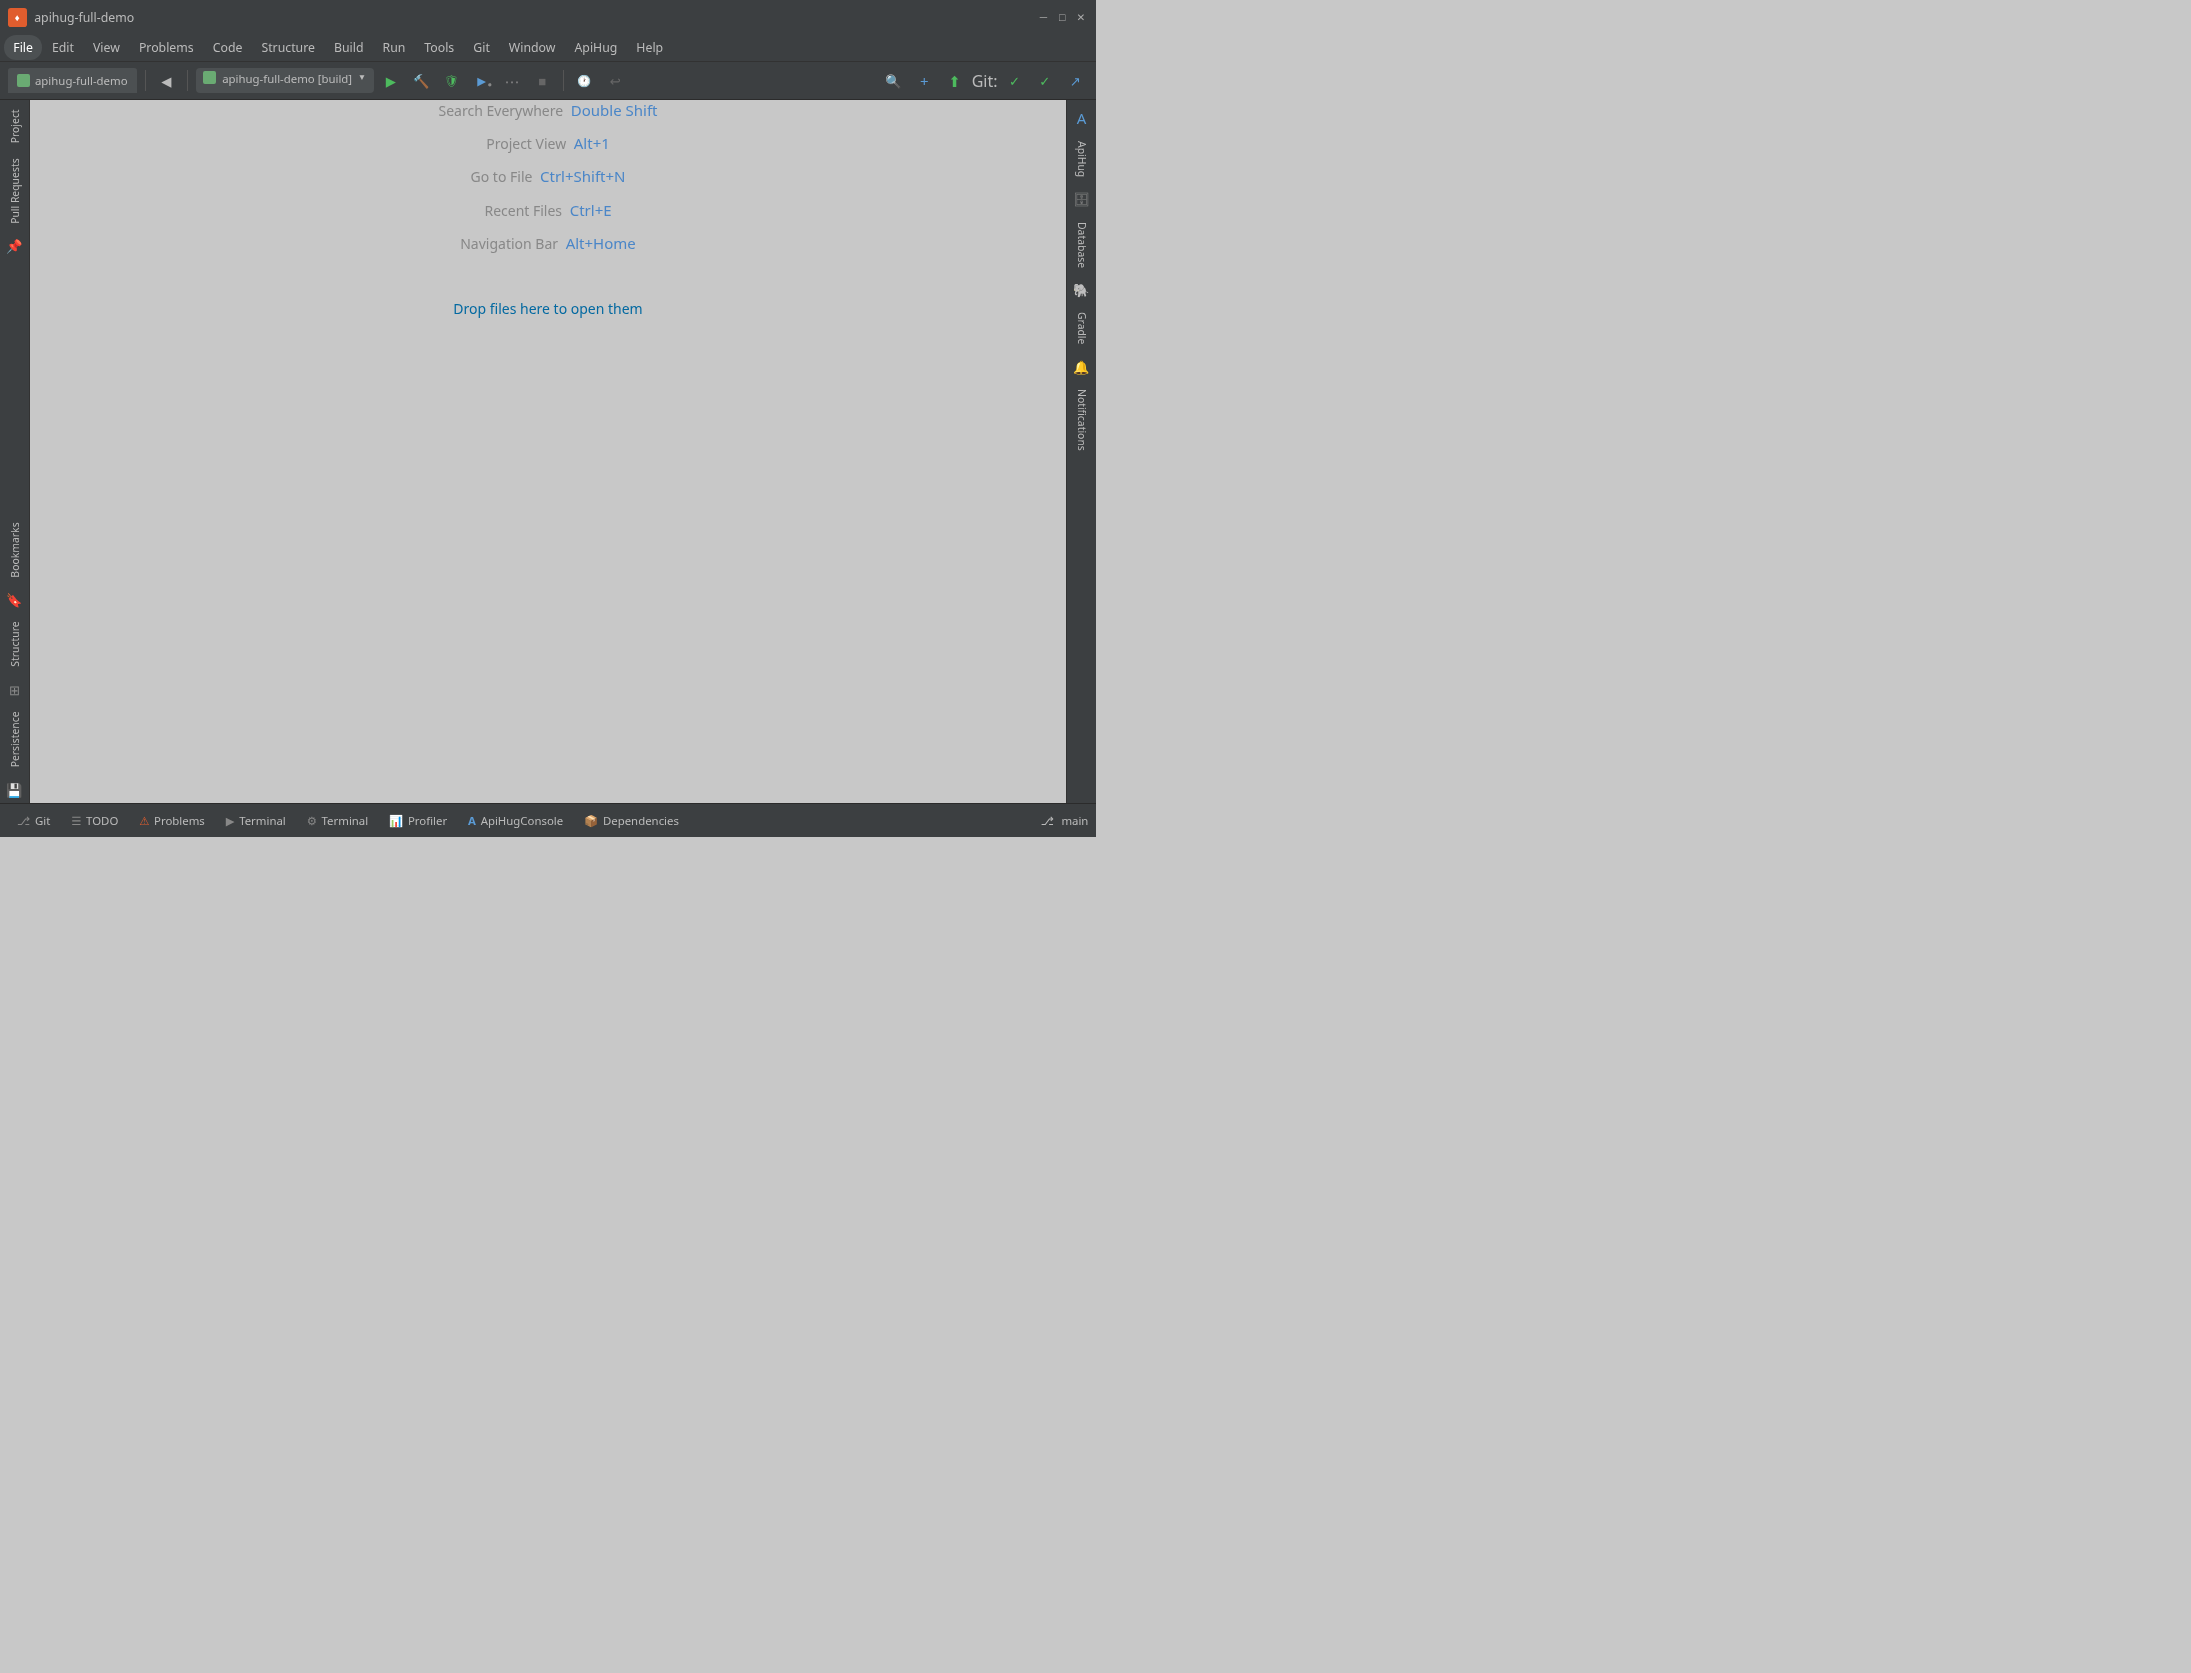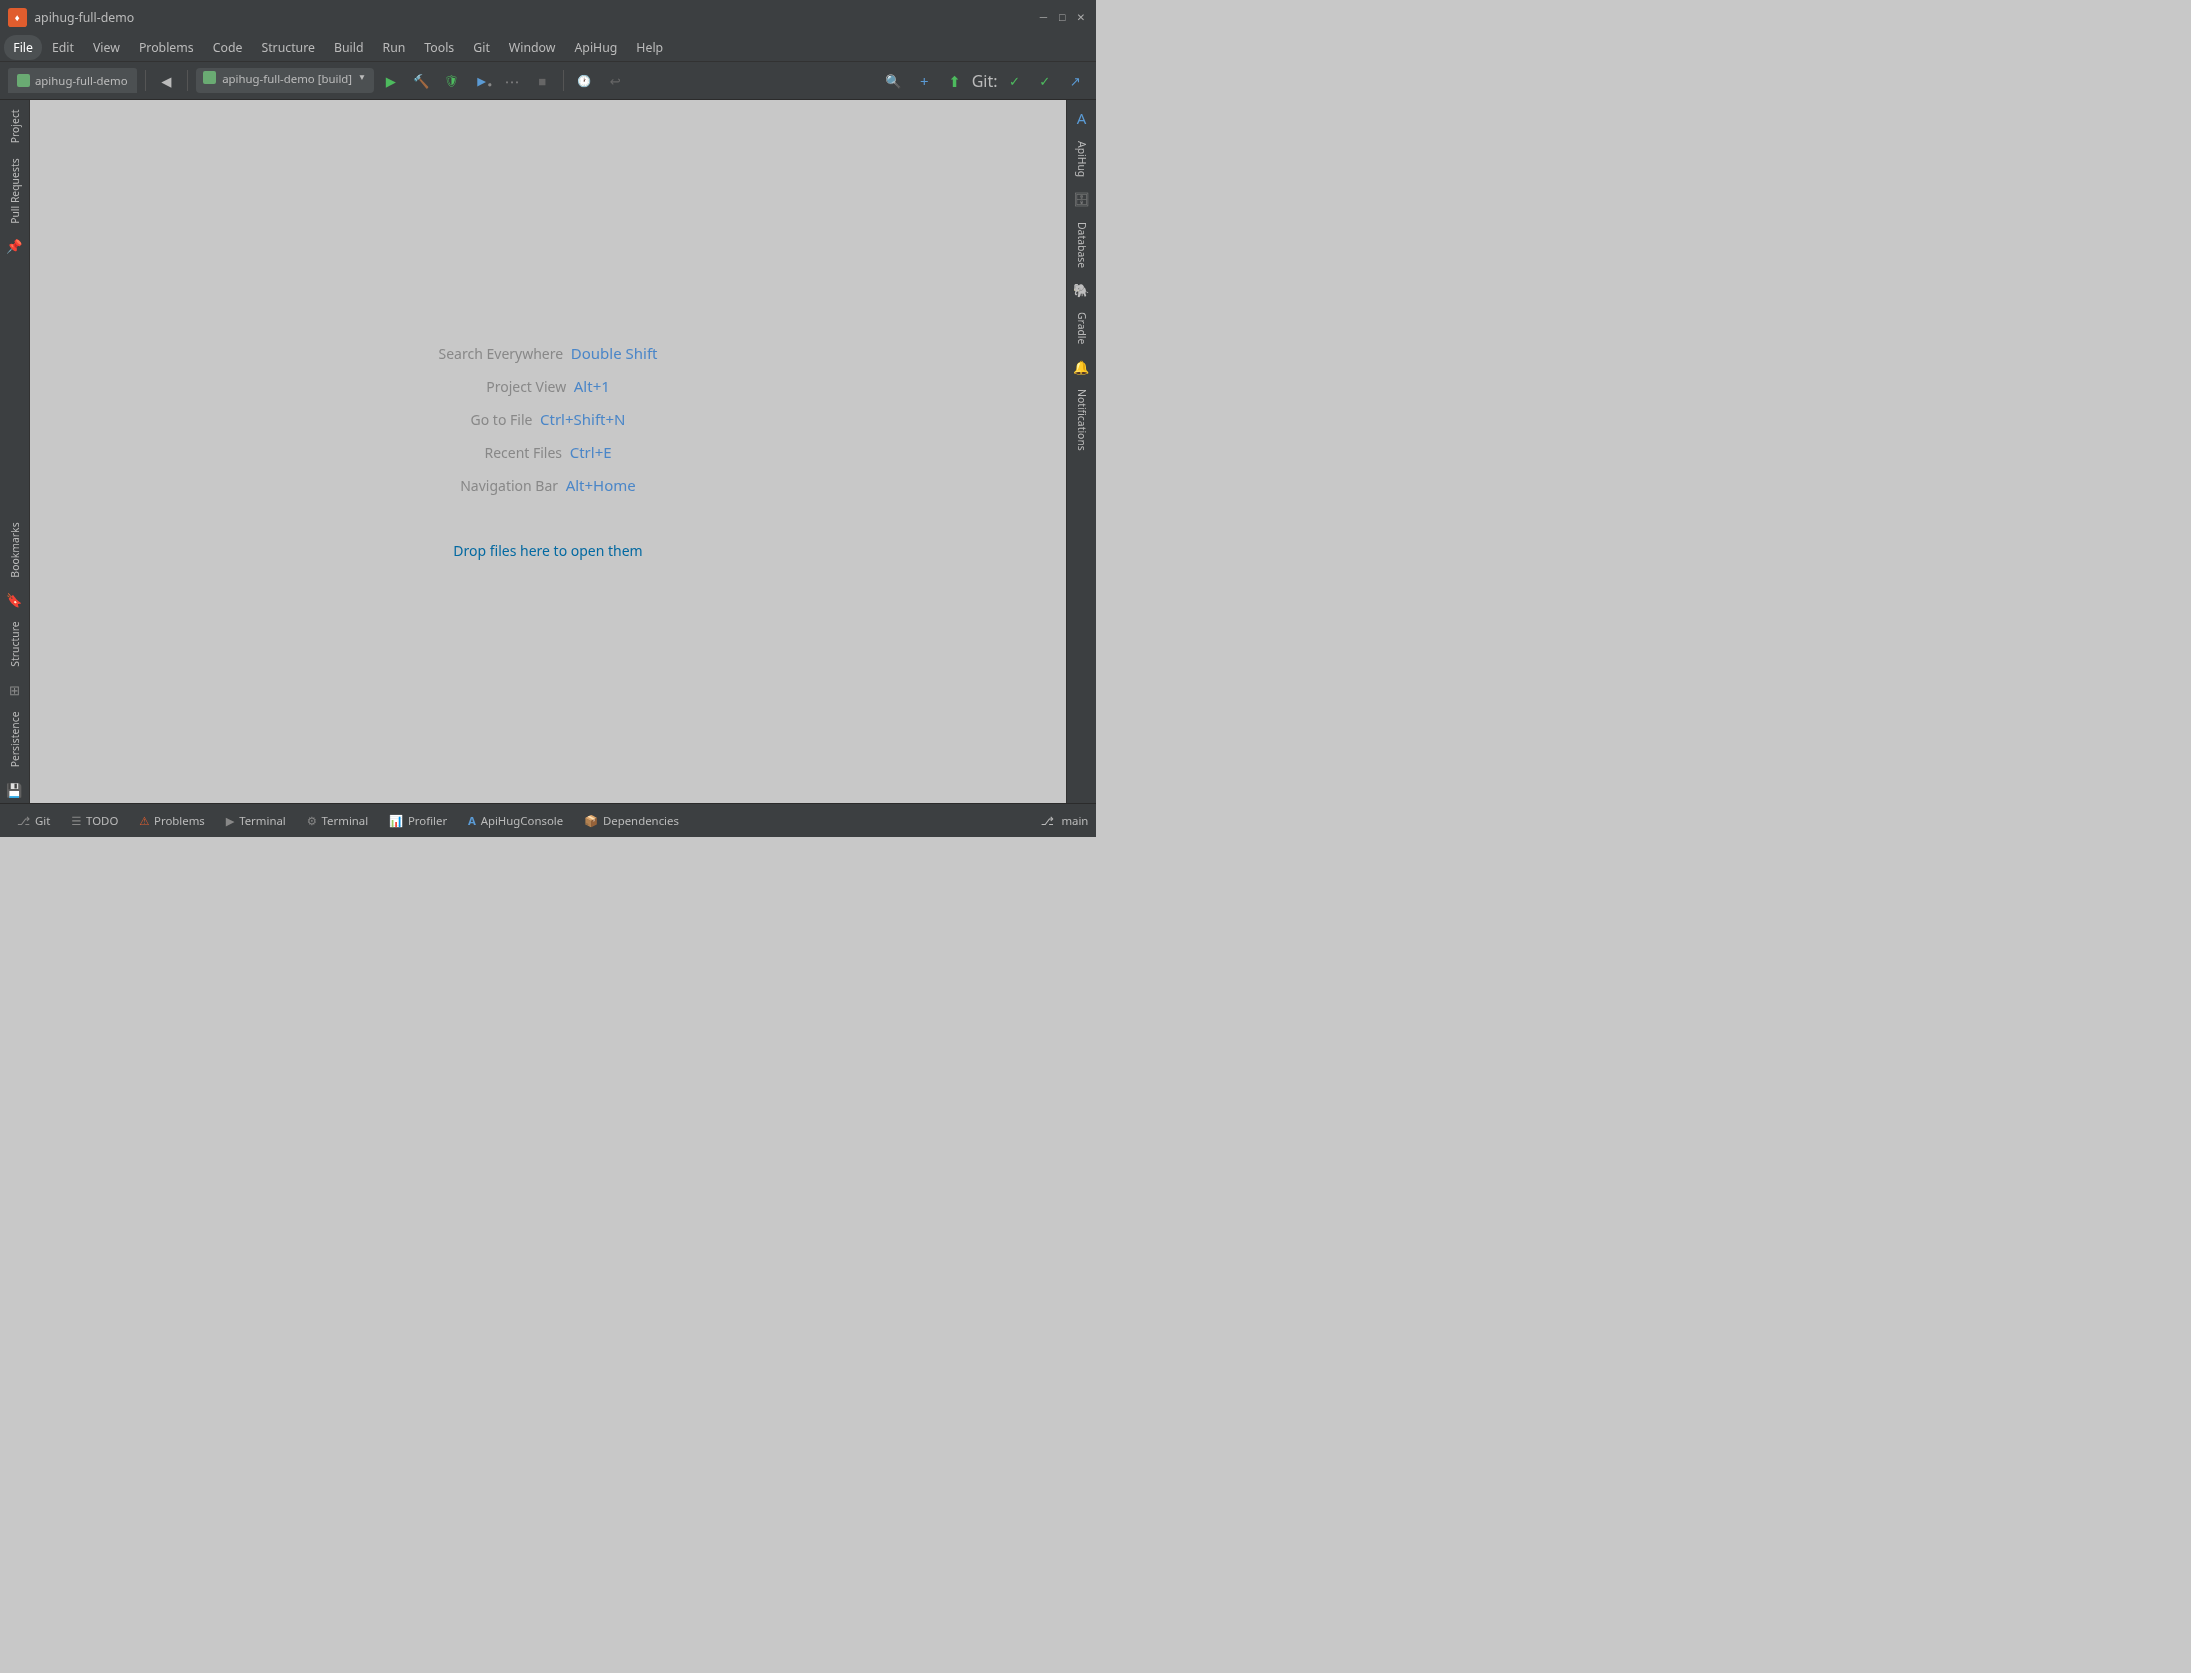--- a/index.html
+++ b/index.html
@@ -184,21 +184,20 @@
     .sidebar-spacer {
       flex: 1;
     }
 
     
     .editor-area {
       flex: 1;
       background: #c8c8c8;
       display: flex;
       align-items: center;
-      justify-content: center;
       flex-direction: column;
       gap: 13.2px;
     }
     .hint-line {
       display: flex;
       gap: 7.6px;
       align-items: baseline;
     }
     .hint-text {
       color: #888;

